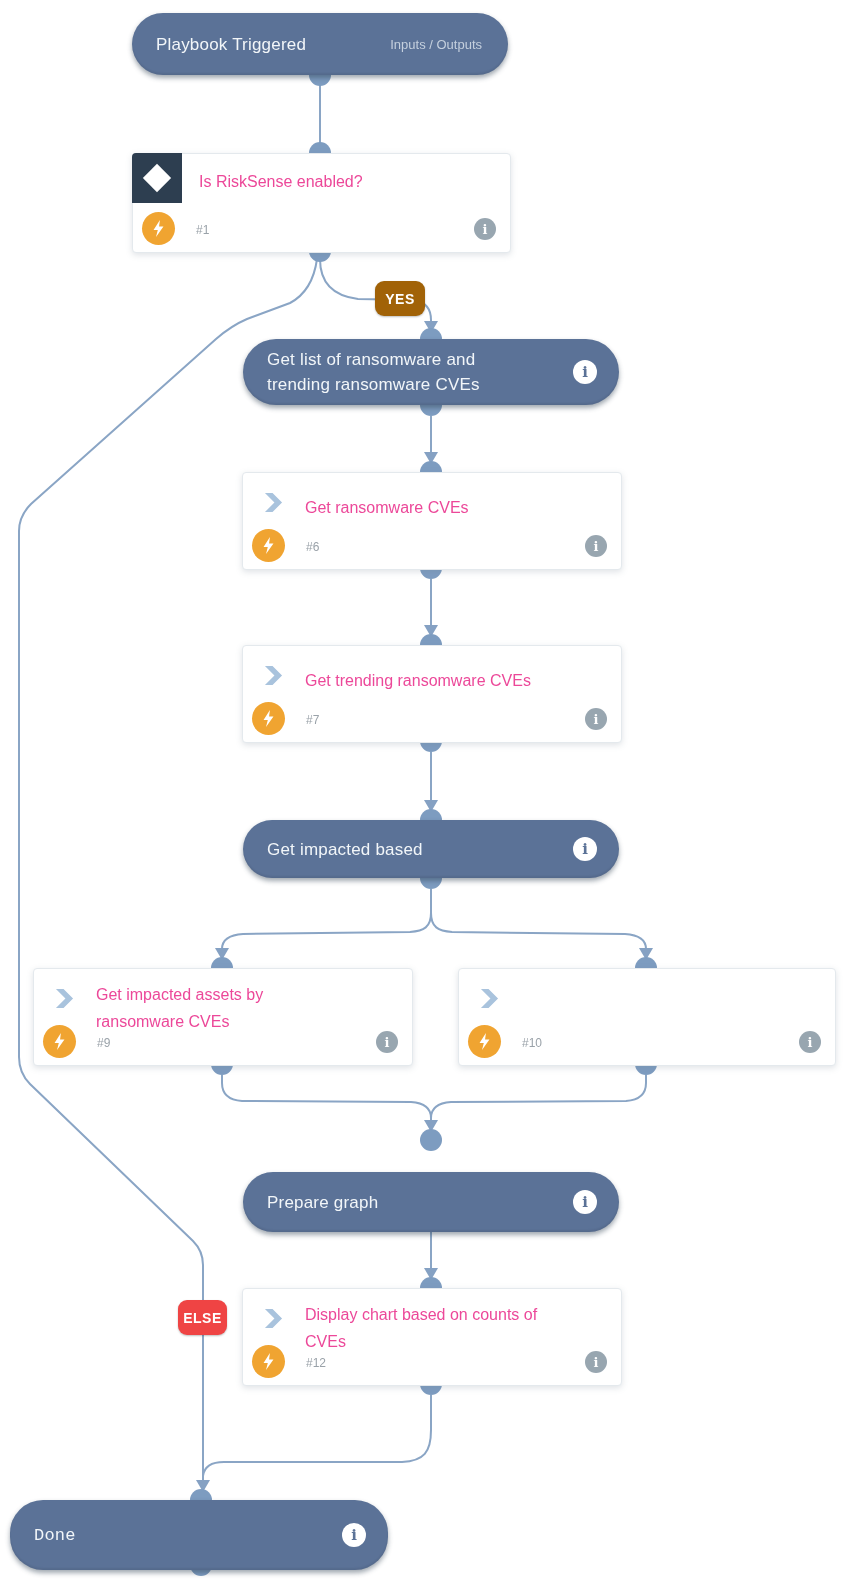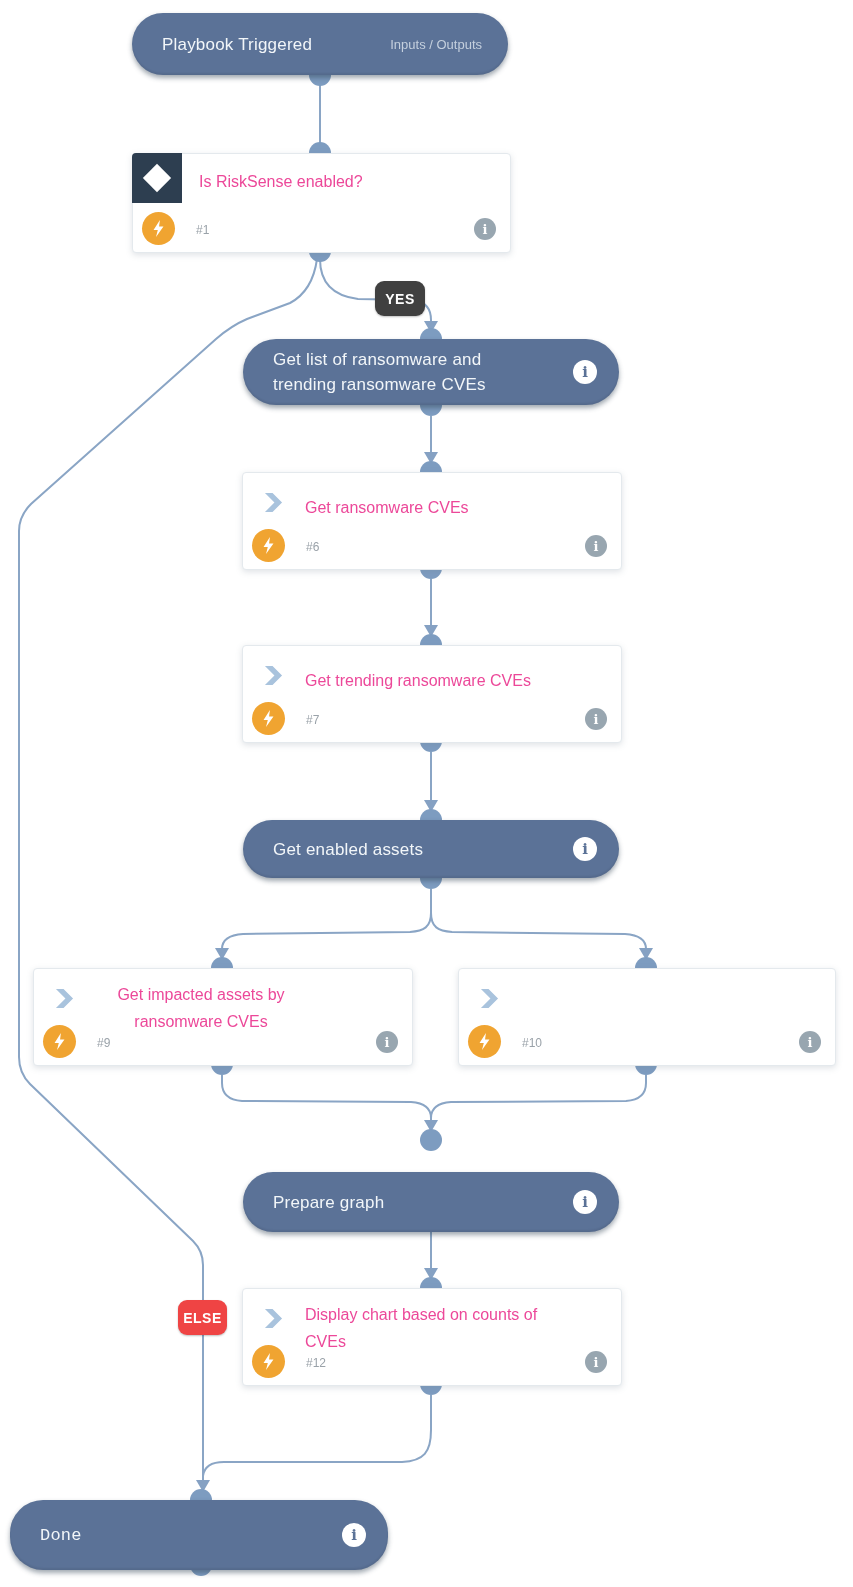--- a/index.html
+++ b/index.html
@@ -5,21 +5,21 @@
   html,body{margin:0;padding:0;background:#fff;}
   body{width:853px;height:1587px;position:relative;overflow:hidden;
        font-family:"Liberation Sans",sans-serif;}
   .canvas{position:absolute;left:0;top:0;width:853px;height:1587px;}
   svg.edges{position:absolute;left:0;top:0;z-index:1;}
 
   
   .pill{position:absolute;z-index:2;background:#5b7297;border-radius:33px;
         box-shadow:0 3px 5px rgba(45,62,80,.45), inset 0 -2px 2px rgba(0,0,0,.07);
         display:flex;align-items:center;color:#f2f6f9;cursor:pointer;}
-  .p-title{padding-left:30px;font-size:17px;letter-spacing:.2px;line-height:25px;}
+  .p-title{padding-left:18px;font-size:17px;letter-spacing:.2px;line-height:25px;margin-left:6px;}
   .p-io{position:absolute;right:26px;font-size:13px;color:#c5d0de;cursor:pointer;}
   .info-pill{position:absolute;right:22px;top:50%;transform:translateY(-50%);
         width:24px;height:24px;border-radius:50%;background:#fff;color:#5b7297;
         display:flex;align-items:center;justify-content:center;cursor:pointer;}
   .info-pill::after{content:"i";font-family:"DejaVu Serif",serif;font-weight:bold;font-size:15px;}
 
   
   .card{position:absolute;z-index:2;background:#fff;border:1px solid #e4e9ed;border-radius:4px;
         box-shadow:0 2px 6px rgba(110,125,140,.22);cursor:pointer;}
   .c-title{position:absolute;left:62px;top:12px;font-size:16px;color:#ec4899;line-height:27px;}
@@ -34,21 +34,21 @@
   .decision-box{position:absolute;left:-1px;top:-1px;width:50px;height:50px;background:#2d3e50;
         border-radius:4px 0 0 0;}
   .diamond{position:absolute;left:15px;top:15px;width:20px;height:20px;background:#fff;
         transform:rotate(45deg);}
   .decision .c-title{left:66px;top:14px;}
 
   
   .badge{position:absolute;z-index:3;border-radius:9px;color:#fff;font-size:14px;font-weight:bold;
         letter-spacing:.5px;display:flex;align-items:center;justify-content:center;
         box-shadow:0 1px 2px rgba(0,0,0,.25);}
-  .badge-yes{background:#404040;}
+  .badge-yes{background:#a16207;}
   .badge-else{background:#ef4444;}
 </style>
 </head>
 <body>
 
 <div class="canvas">
 
   <svg class="edges" width="853" height="1587" viewBox="0 0 853 1587">
     <g stroke="#8aa5c5" stroke-width="2" fill="none">
       <path d="M320,75 L320,153"></path>
@@ -154,31 +154,31 @@
     <span class="bolt">
       <svg width="17" height="19" viewBox="0 0 24 26">
           <path d="M14 1 L5 15 L11 15 L8.5 25 L19 10 L12.8 10 Z" fill="#fff"></path>
         </svg>
     </span>
     <span class="c-step">#7</span>
     <span class="info-gray"></span>
   </div>
 
   <div class="pill" style="left:243px;top:820px;width:376px;height:58px;">
-    <span class="p-title">Get enabled assets</span>
+    <span class="p-title">Get impacted based</span>
     <span class="info-pill"></span>
   </div>
 
   <div class="card" style="left:33px;top:968px;width:378px;height:96px;">
     <span class="chev">
       <svg width="19" height="21" viewBox="0 0 20 22">
           <path d="M1,1 L9,1 L19,11 L9,21 L1,21 L11,11 Z" fill="#a9c3dd"></path>
         </svg>
     </span>
-    <div class="c-title" style="width:210px;text-align:center;">Get impacted assets by ransomware CVEs</div>
+    <div class="c-title" style="width:210px;">Get impacted assets by ransomware CVEs</div>
     <span class="bolt">
       <svg width="17" height="19" viewBox="0 0 24 26">
           <path d="M14 1 L5 15 L11 15 L8.5 25 L19 10 L12.8 10 Z" fill="#fff"></path>
         </svg>
     </span>
     <span class="c-step">#9</span>
     <span class="info-gray"></span>
   </div>
 
   <div class="card" style="left:458px;top:968px;width:376px;height:96px;">

